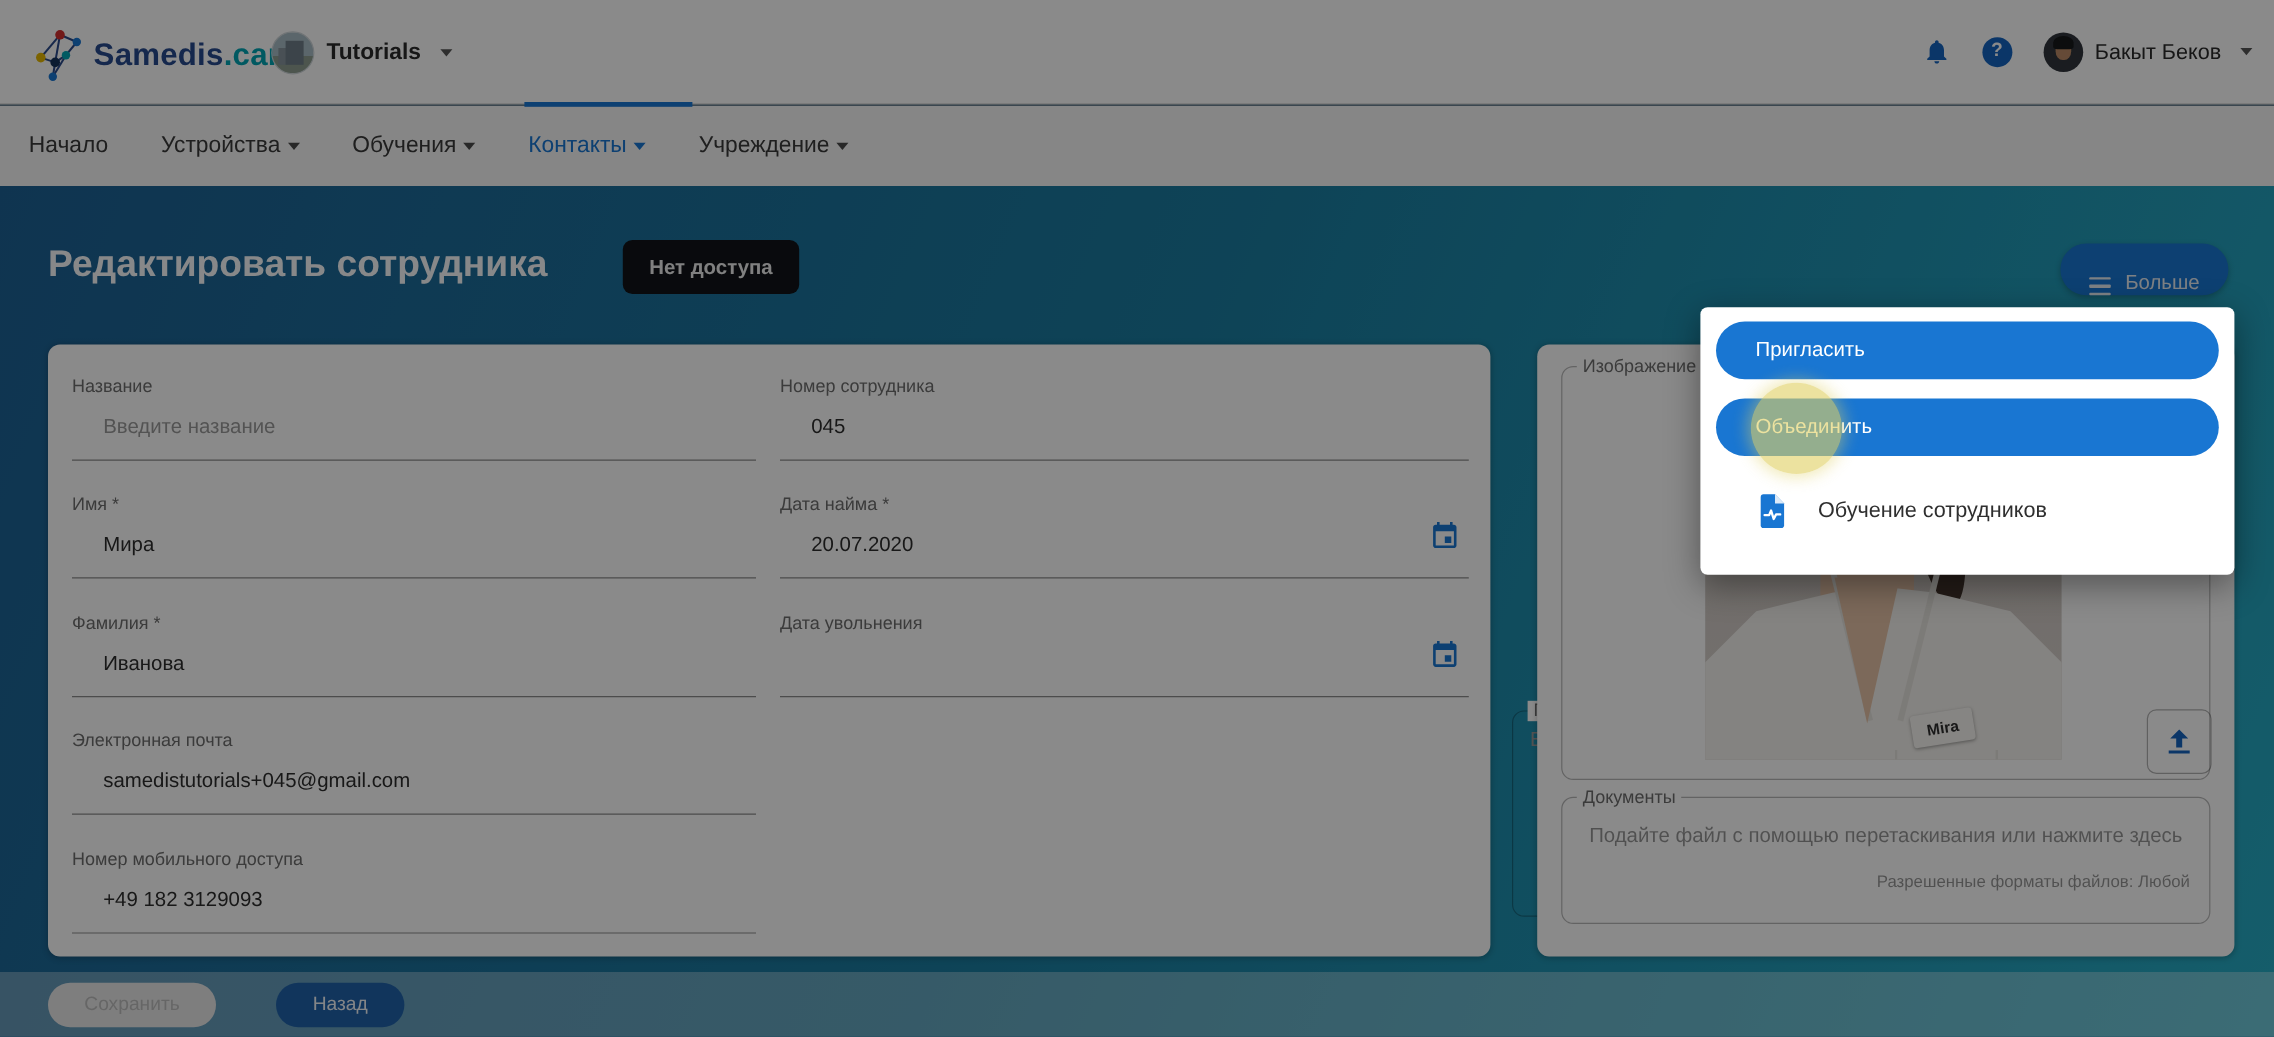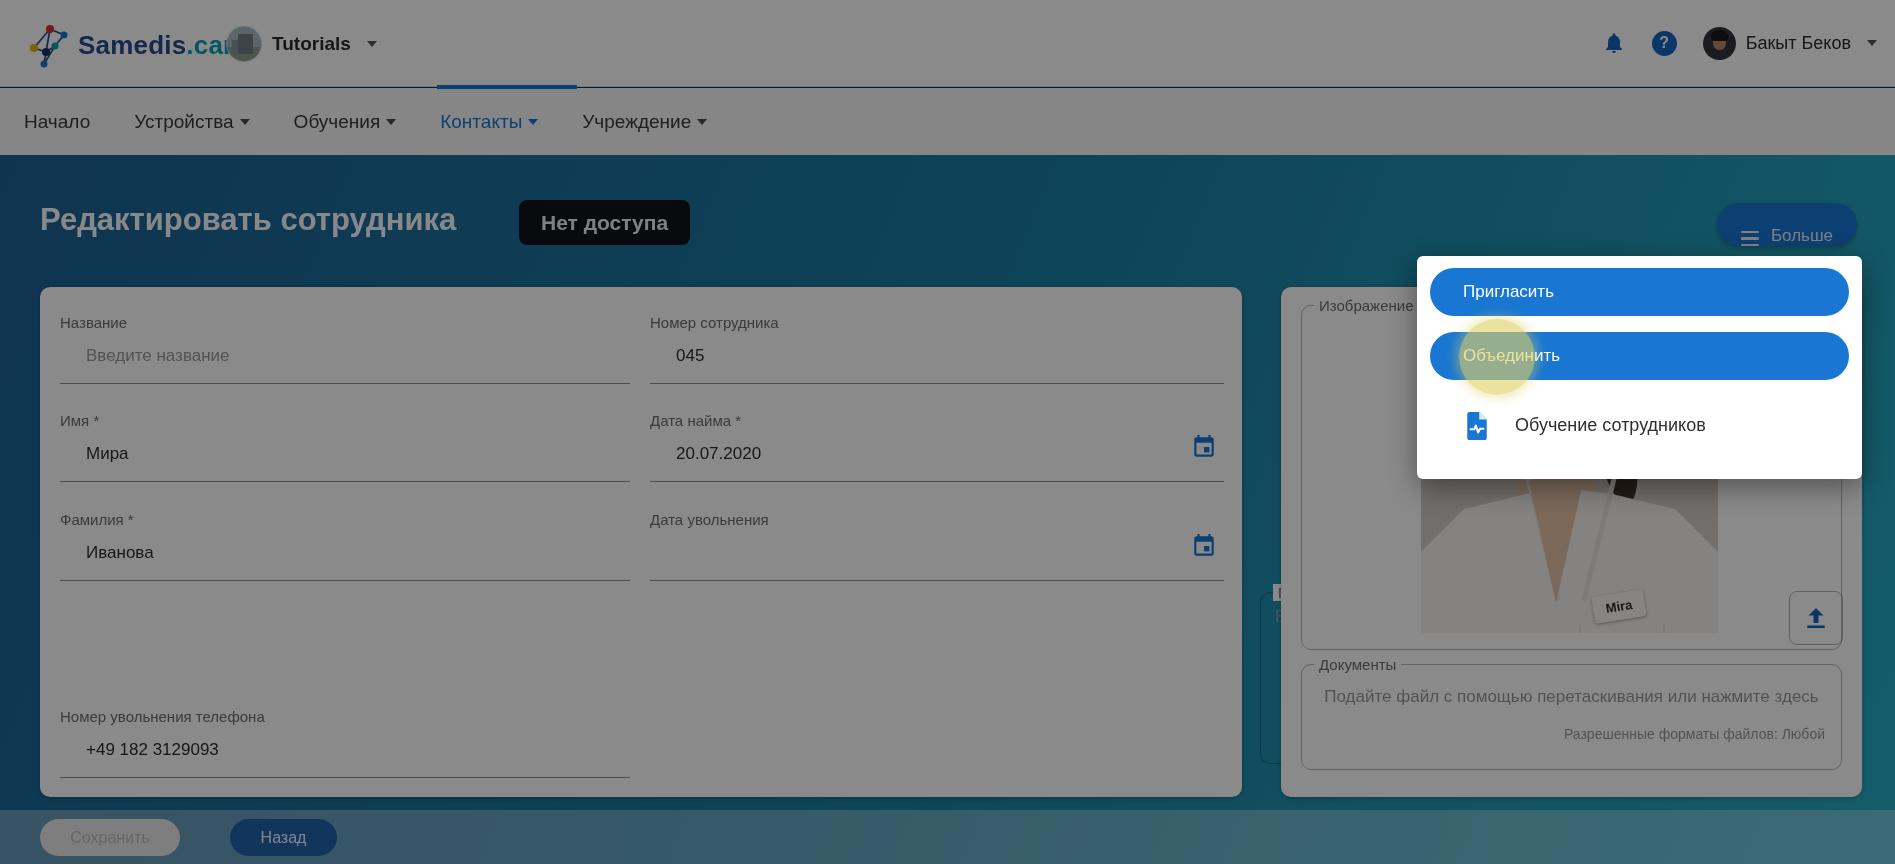--- a/index.html
+++ b/index.html
@@ -32,21 +32,21 @@
   .nav { position:absolute; left:0; top:88px; width:100%; height:67px; background:#f7f7f7; z-index:1; display:flex; align-items:center; gap:44px; padding-left:24px; }
   .nav-item { font-size:19px; font-weight:500; color:#3a3a3a; display:flex; align-items:center; cursor:pointer; }
   .nav-item .caret { border-top-color:#4a4a4a; }
   .nav-item.active { color:#1976d2; }
   .nav-item.active .caret { border-top-color:#1976d2; }
   .tab-indicator { position:absolute; left:437px; top:85px; width:140px; height:4px; background:#1976d2; z-index:2; }
 
   
   .content { position:absolute; left:0; top:155px; width:100%; height:709px; background:linear-gradient(112deg,#1d6195 0%,#1a7da1 48%,#27adc6 100%); }
   .page-title { position:absolute; left:40px; top:47px; font-size:31px; font-weight:bold; color:#fafcfe; }
-  .access-badge { position:absolute; left:519px; top:45px; height:45px; line-height:45px; padding:0 22px; background:#111418; color:#ececec; font-size:21px; font-weight:bold; border-radius:8px; }
+  .access-badge { position:absolute; left:519px; top:45px; height:45px; line-height:45px; padding:0 22px; background:#111418; color:#ececec; font-size:17px; font-weight:bold; border-radius:8px; }
   .more-btn { position:absolute; left:1717px; top:48px; width:140px; height:43px; border-radius:22px; background:#1976d2; display:flex; align-items:flex-end; justify-content:center; gap:12px; color:#e8eef4; font-size:17px; font-weight:500; box-shadow:0 2px 5px rgba(0,0,0,.25); }
   .hamb { display:flex; flex-direction:column; gap:4px; }
   .hamb i { display:block; width:18px; height:2.5px; background:#e8eef4; border-radius:1px; }
 
   
   .card { position:absolute; top:132px; height:510px; background:#ffffff; border-radius:10px; box-shadow:0 1px 5px rgba(0,0,0,.25); }
   .card-left { left:40px; width:1202px; }
   .card-right { left:1281px; width:581px; }
 
   .col { position:absolute; top:0; height:100%; }
@@ -198,22 +198,27 @@
         <div class="field" style="top:125px">
           <div class="f-label">Имя *</div>
           <input class="f-input" value="Мира" style="">
           <div class="f-line"></div>
         </div>
         <div class="field" style="top:224px">
           <div class="f-label">Фамилия *</div>
           <input class="f-input" value="Иванова" style="">
           <div class="f-line"></div>
         </div>
+        <div class="field" style="top:322px">
+          <div class="f-label">Электронная почта</div>
+          <input class="f-input" value="samedistutorials+045@gmail.com" style="">
+          <div class="f-line"></div>
+        </div>
         <div class="field" style="top:421px">
-          <div class="f-label">Номер увольнения телефона</div>
+          <div class="f-label">Номер мобильного доступа</div>
           <input class="f-input" value="+49 182 3129093" style="">
           <div class="f-line"></div>
         </div>
       </div>
 
       <div class="col col2">
         <div class="field" style="top:27px">
           <div class="f-label">Номер сотрудника</div>
           <input class="f-input" value="045" style="">
           <div class="f-line"></div>

